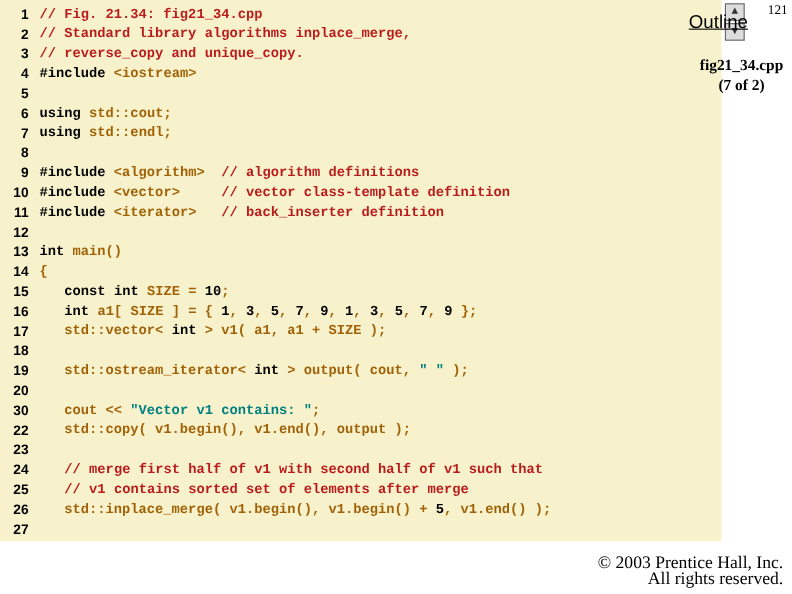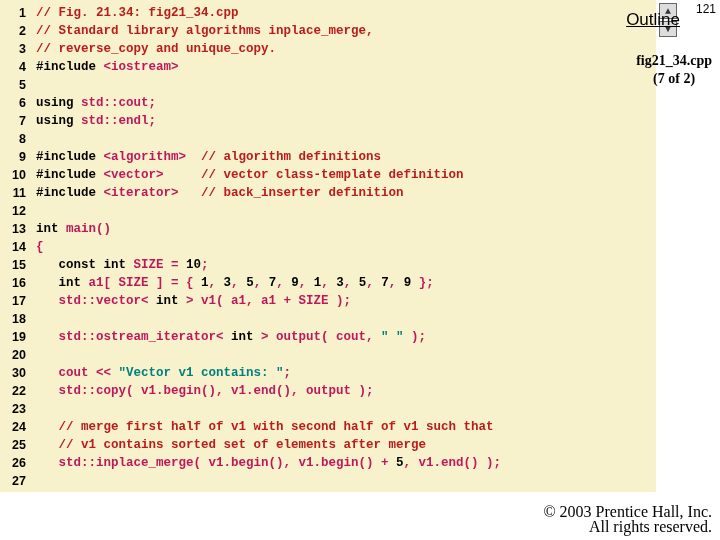--- a/index.html
+++ b/index.html
@@ -35,21 +35,21 @@
     flex: 1;
     padding: 4px 0 0 6px;
     font-size: 12.5px;
     line-height: 18px;
     font-weight: bold;
     white-space: pre;
   }
   .code .line { height: 18px; display: block; }
   .cm { color: #b91c1c; }   
   .kw { color: #000000; }   
-  .nm { color: #be185d; }      
+  .nm { color: #a16207; }      
   .st { color: #008080; }
   .nav-btns {
     position: absolute;
     top: 3px;
     left: 659px;
     width: 20px;
   }
   .nav-btn {
     width: 18px;
     height: 16px;
@@ -67,21 +67,21 @@
     position: absolute;
     top: 10px;
     right: 40px;
     font-family: Liberation Sans, sans-serif;
     font-size: 17px;
   }
   .pagenum {
     position: absolute;
     top: 2px;
     right: 4px;
-    font-family: Liberation Sans, sans-serif;
+    font-family: Liberation Serif, serif;
     font-size: 12px;
     color: #000;
     margin-left: 36px;
   }
   .file-ref {
     position: absolute;
     top: 52px;
     right: 8px;
     font-family: "Times New Roman", serif;
     font-size: 14px;

